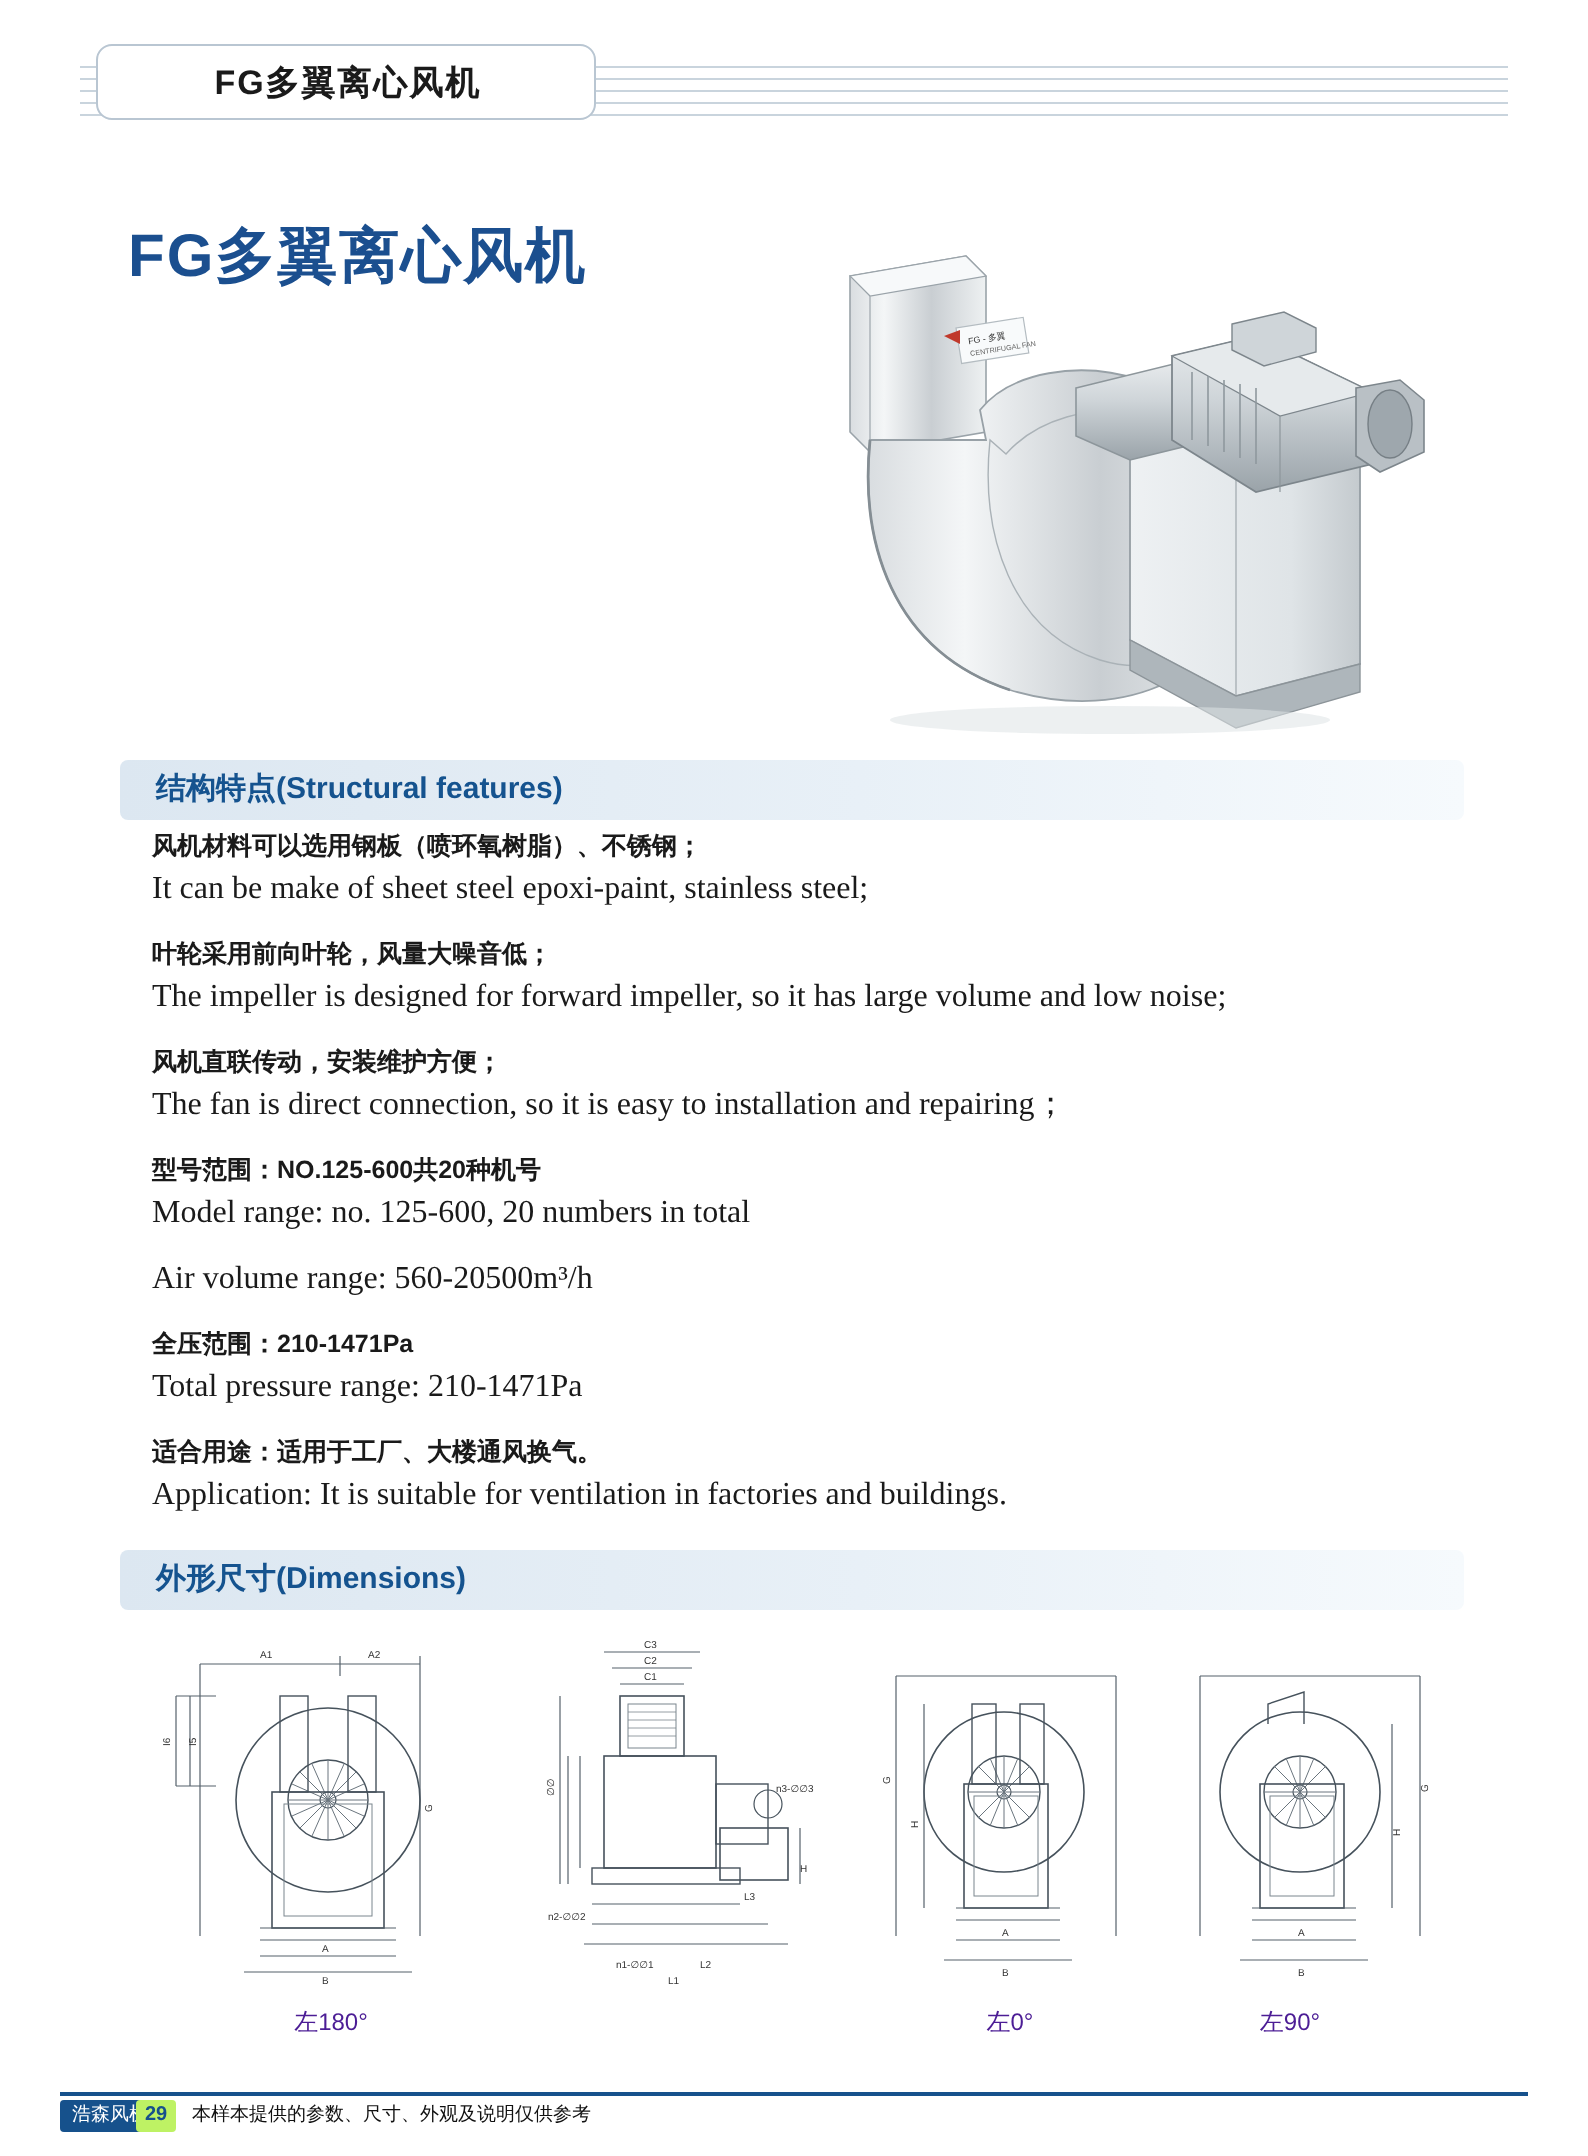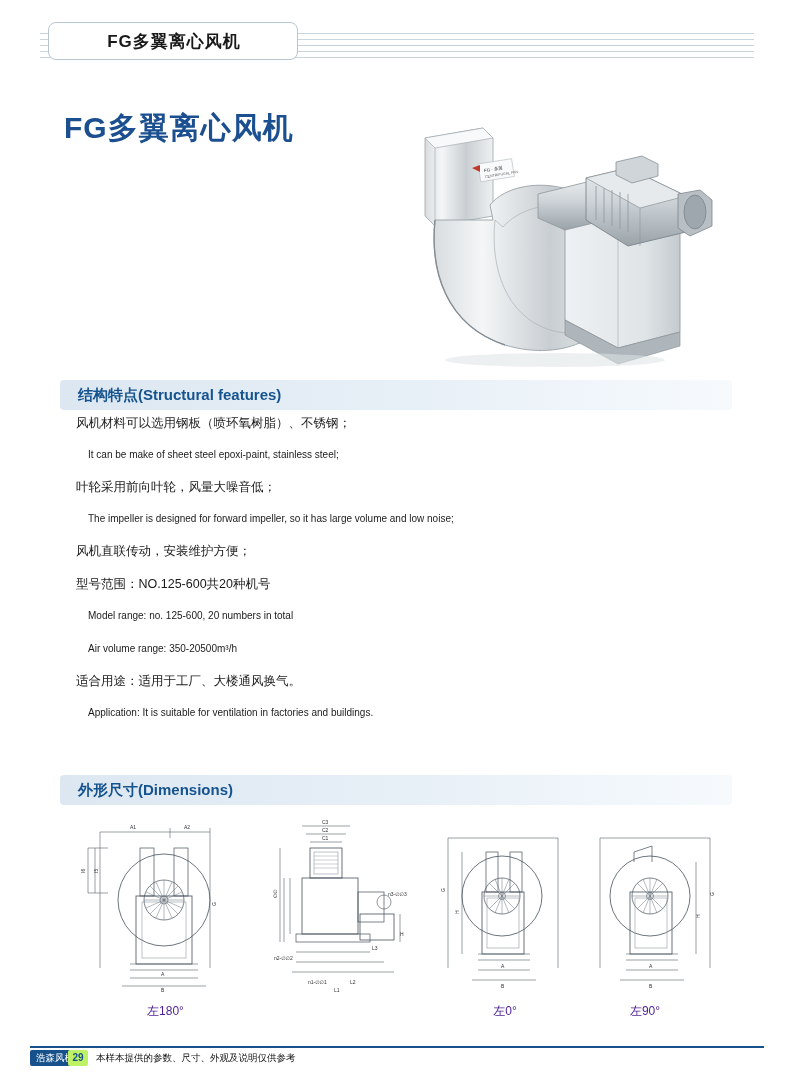--- a/index.html
+++ b/index.html
@@ -112,26 +112,28 @@
     width: 660px;
   }
   .feat-block {
     margin-bottom: 14px;
   }
   .feat-cn {
     font-size: 12.5px;
     color: #1a1a1a;
     line-height: 19px;
     margin: 0 0 2px 0;
+    font-weight: bold;
   }
   .feat-en {
-    font-size: 10px;
+    font-size: 16px;
     color: #1a1a1a;
     line-height: 19px;
-    margin: 12px;
+    margin: 0;
+    font-family: Liberation Serif, serif;
   }
 
   
   .drawings {
     position: absolute;
     left: 60px;
     top: 818px;
     width: 680px;
     height: 210px;
   }
@@ -307,27 +309,32 @@
   <div class="feat-block">
     <p class="feat-cn">风机材料可以选用钢板（喷环氧树脂）、不锈钢；</p>
     <p class="feat-en">It can be make of sheet steel epoxi-paint, stainless steel;</p>
   </div>
   <div class="feat-block">
     <p class="feat-cn">叶轮采用前向叶轮，风量大噪音低；</p>
     <p class="feat-en">The impeller is designed for forward impeller, so it has large volume and low noise;</p>
   </div>
   <div class="feat-block">
     <p class="feat-cn">风机直联传动，安装维护方便；</p>
+    <p class="feat-en">The fan is direct connection, so it is easy to installation and repairing；</p>
   </div>
   <div class="feat-block">
     <p class="feat-cn">型号范围：NO.125-600共20种机号</p>
     <p class="feat-en">Model range: no. 125-600, 20 numbers in total</p>
   </div>
   <div class="feat-block">
-    <p class="feat-en">Air volume range: 350-20500m³/h</p>
+    <p class="feat-en">Air volume range: 560-20500m³/h</p>
+  </div>
+  <div class="feat-block">
+    <p class="feat-cn">全压范围：210-1471Pa</p>
+    <p class="feat-en">Total pressure range: 210-1471Pa</p>
   </div>
   <div class="feat-block">
     <p class="feat-cn">适合用途：适用于工厂、大楼通风换气。</p>
     <p class="feat-en">Application: It is suitable for ventilation in factories and buildings.</p>
   </div>
 </div>
 
 <div class="section-bar" id="bar-dimensions">
   <div class="txt">外形尺寸(Dimensions)</div>
 </div>

